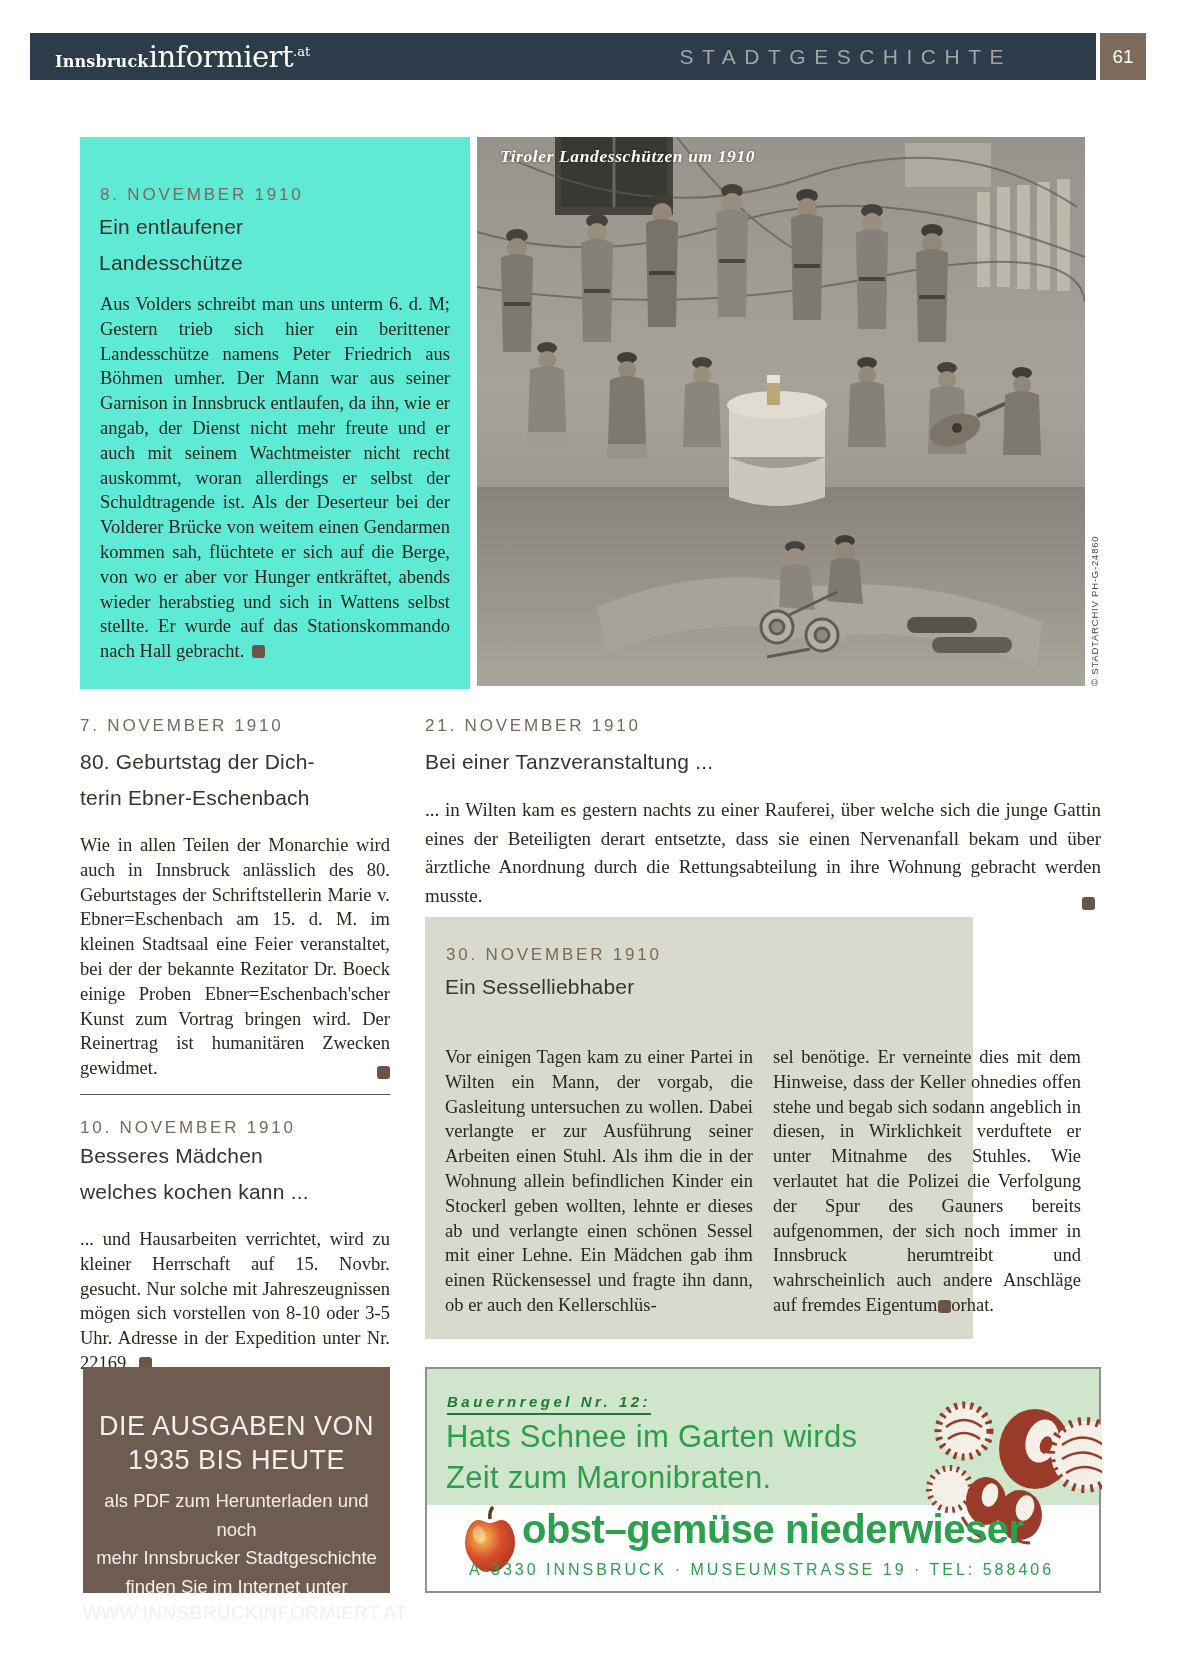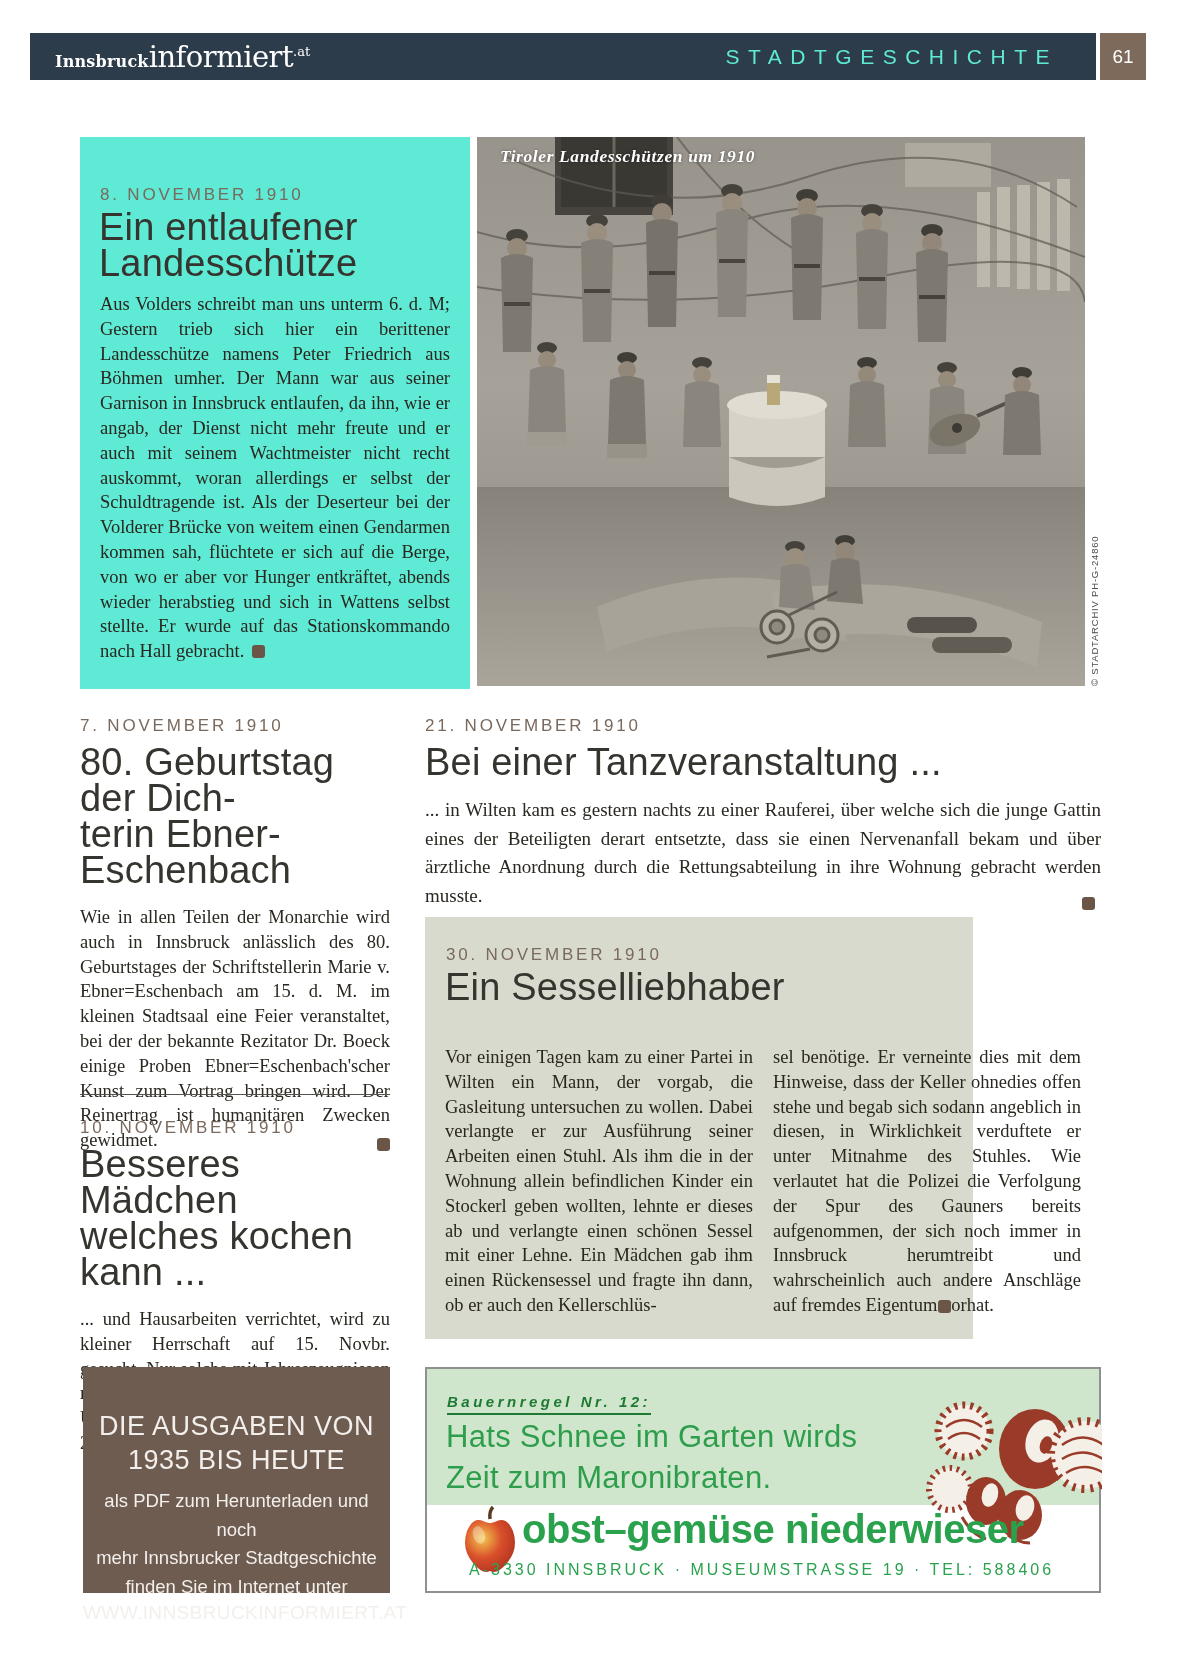--- a/index.html
+++ b/index.html
@@ -7,28 +7,28 @@
         font-family:"Liberation Sans",sans-serif;color:#262420;}
   .abs{position:absolute;}
 
   
   .header-bar{position:absolute;left:30px;top:33px;width:1066px;height:47px;background:#2c3c4a;
               display:flex;align-items:center;gap:19px;}
   .logo{margin-left:25px;color:#ffffff;font-family:"DejaVu Serif","Liberation Serif",serif;white-space:nowrap;}
   .logo .lg-a{font-size:16px;font-weight:bold;letter-spacing:0.2px;}
   .logo .lg-b{font-size:29px;letter-spacing:-0.5px;}
   .logo .lg-c{font-size:13px;vertical-align:11px;}
-  .section-title{margin-left:auto;margin-right:38px;font-size:21px;letter-spacing:8.5px;
-                 color:#5eead4;font-weight:400;}
+  .section-title{margin-left:auto;margin-right:84px;font-size:21px;letter-spacing:8.5px;
+                 color:#a3a3a3;font-weight:400;}
   .pagenum-box{position:absolute;left:1100px;top:33px;width:46px;height:47px;background:#7d6a5b;
                display:flex;align-items:center;justify-content:center;color:#ffffff;font-size:19px;}
 
   
   .date{font-size:17px;letter-spacing:2.8px;color:#7a695d;white-space:nowrap;}
-  .a-title{font-size:38px;line-height:36px;color:#35342f;letter-spacing:0.2px;}
+  .a-title{font-size:21px;line-height:36px;color:#35342f;letter-spacing:0.2px;}
   .body-serif{font-family:"Liberation Serif","DejaVu Serif",serif;font-size:18.5px;line-height:24.8px;
               text-align:justify;color:#29271f;}
   .endmark{display:inline-block;width:13px;height:13px;border-radius:3px;background:#6a5546;
            margin-left:8px;vertical-align:-1px;}
   .endmark-abs{position:absolute;width:13px;height:13px;border-radius:3px;background:#6a5546;}
 
   
   .beige-box{position:absolute;left:80px;top:137px;width:390px;height:552px;background:#5eead4;}
   .gray-box{position:absolute;left:425px;top:917px;width:548px;height:422px;background:#d9dace;}
   .promo-box{position:absolute;left:83px;top:1367px;width:307px;height:226px;background:#6f5c50;
@@ -253,21 +253,21 @@
     <div class="body-serif" style="margin-top:17px;position:relative;padding-bottom:2px;">
       <span>Wie in allen Teilen der Monarchie wird auch in Innsbruck anlässlich des 80. Geburtstages der Schriftstellerin Marie v. Ebner=Eschenbach am 15. d. M. im kleinen Stadtsaal eine Feier veranstaltet, bei der der bekannte Rezitator Dr. Boeck einige Proben Ebner=Eschenbach'scher Kunst zum Vortrag bringen wird. Der Reinertrag ist humanitären Zwecken gewidmet.</span>
       <span class="endmark-abs" style="right:0;bottom:4px;"></span>
     </div>
   </div>
 
   <div class="divider"></div>
 
   <div class="abs" style="left:80px;top:1118px;width:310px;">
     <div class="date">10. NOVEMBER 1910</div>
-    <div class="a-title" style="margin-top:8px;">
+    <div class="a-title" style="">
       <span>Besseres Mädchen</span><br>
       <span>welches kochen kann ...</span>
     </div>
     <div class="body-serif" style="margin-top:17px;">
       <span>... und Hausarbeiten verrichtet, wird zu kleiner Herrschaft auf 15. Novbr. gesucht. Nur solche mit Jahreszeugnissen mögen sich vorstellen von 8-10 oder 3-5 Uhr. Adresse in der Expedition unter Nr. 22169.</span><span class="endmark"></span>
     </div>
   </div>
 
   <div class="abs" style="left:425px;top:716px;width:676px;">
     <div class="date">21. NOVEMBER 1910</div>

